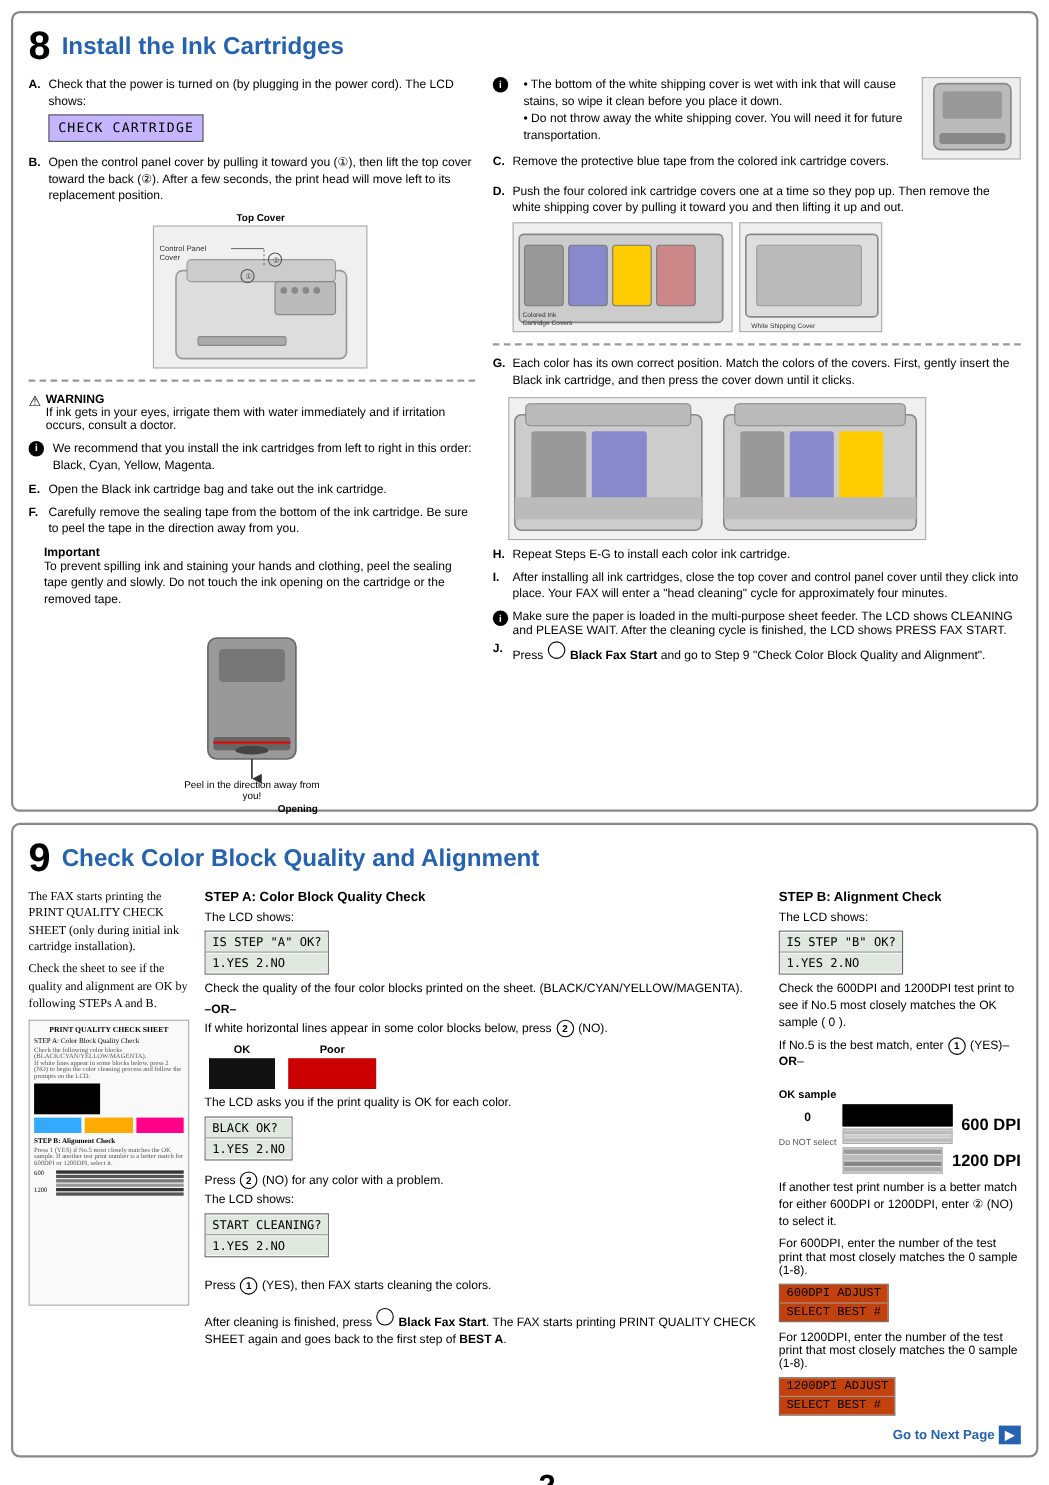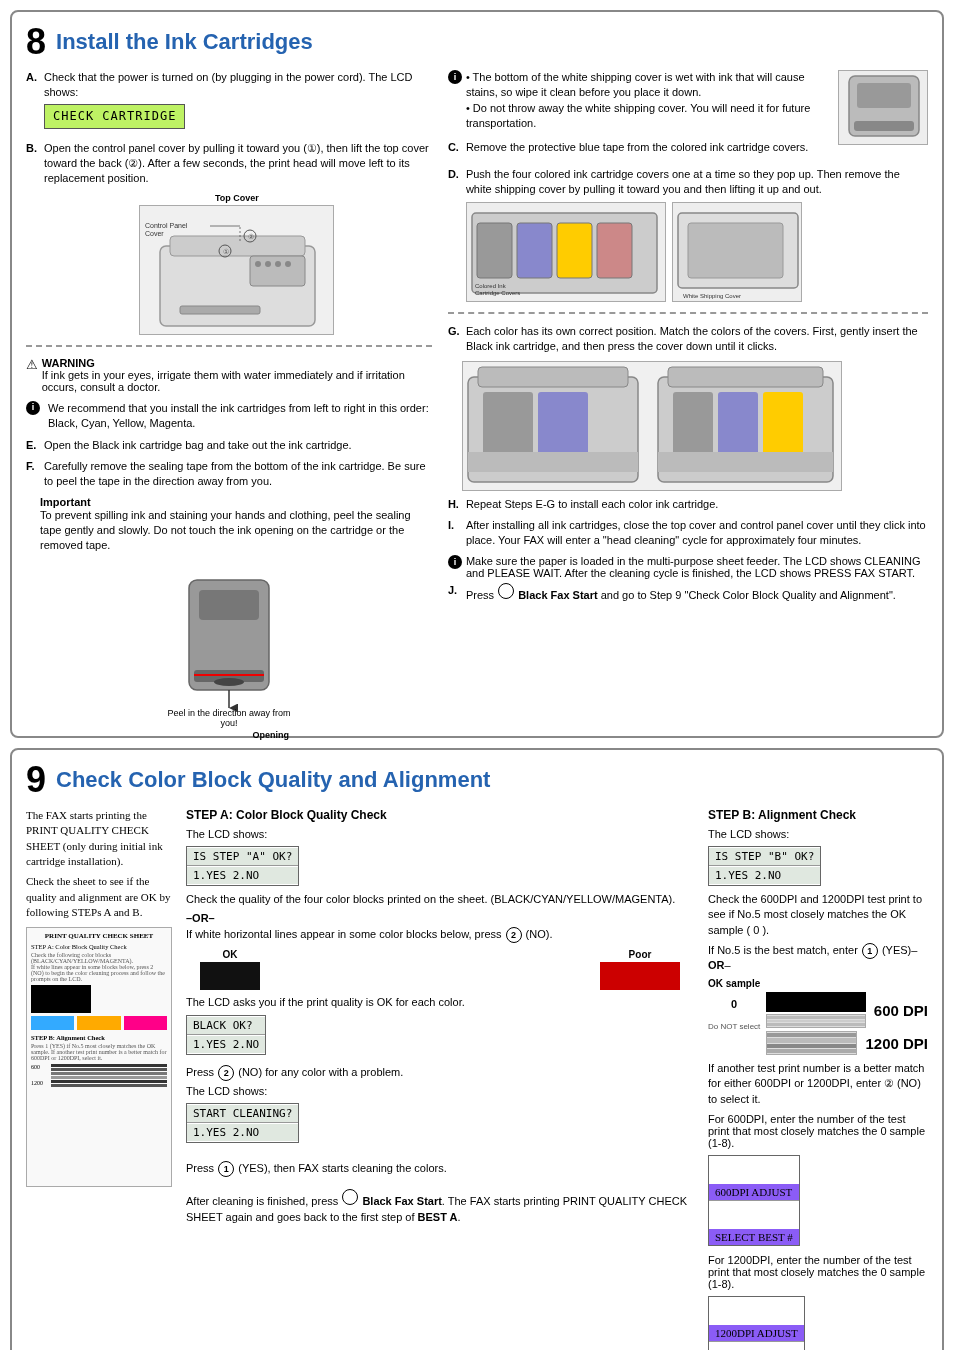--- a/index.html
+++ b/index.html
@@ -46,21 +46,21 @@
     }
     .section8-left {
       width: 45%;
       flex-shrink: 0;
     }
     .section8-right {
       width: 55%;
     }
     .lcd-box {
       border: 1.5px solid #555;
-      background: #bef264;
+      background: #c4b5fd;
       padding: 3px 8px;
       font-family: monospace;
       font-size: 12px;
       display: inline-block;
       margin: 3px 0 6px;
       letter-spacing: 1px;
     }
     .warning-box {
       display: flex;
       align-items: flex-start;
@@ -155,22 +155,21 @@
     .lcd-group .lcd-line {
       border: none;
       border-bottom: 1px solid #999;
     }
     .lcd-group .lcd-line:last-child {
       border-bottom: none;
     }
     .ok-poor-row {
       display: flex;
       gap: 12px;
-      margin: 6px 14px;
-      justify-content: space-between;
+      margin: 6px 4px;
     }
     .ok-box {
       text-align: center;
     }
     .ok-label { font-weight: bold; font-size: 10px; margin-bottom: 2px; }
     .block-ok {
       width: 60px;
       height: 28px;
       background: #111;
     }
@@ -188,26 +187,25 @@
       text-align: right;
       padding-left: 4px;
     }
     .adjust-box {
       display: inline-block;
       border: 1.5px solid #666;
       margin: 3px 0;
     }
     .adjust-line {
       display: block;
-      font-family: Liberation Serif, serif;
+      font-family: Liberation Mono, monospace;
       font-size: 11px;
       padding: 2px 6px;
-      background: #8b5cf6;
+      background: #c2410c;
       border-bottom: 1px solid #999;
-      margin-top: 28px;
     }
     .adjust-line:last-child { border-bottom: none; }
     .go-next {
       color: #2563b0;
       font-weight: bold;
       text-align: right;
       font-size: 12px;
       margin-top: 6px;
     }
     .go-next-arrow {
@@ -373,21 +371,21 @@
         </div>
       </div>
 
       <div class="section8-right">
 
         <div style="display:flex; gap:8px; margin-bottom:6px;">
           <div style="flex:1;">
 
             <div style="display:flex; gap:4px; margin-bottom:8px;">
               <span class="info-bullet">i</span>
-              <div style="line-height:1.4;">
+              <div style="line-height:1.4;margin-left:10px;">
                 <span>• The bottom of the white shipping cover is wet with ink that will cause stains, so wipe it clean before you place it down.<br>• Do not throw away the white shipping cover. You will need it for future transportation.</span>
               </div>
             </div>
 
             <div class="step-row">
               <span class="step-letter">C.</span>
               <span>Remove the protective blue tape from the colored ink cartridge covers.</span>
             </div>
           </div>
 
@@ -573,21 +571,21 @@
 
       <div class="col-right9">
         <div class="step-heading">STEP B: Alignment Check</div>
         <div style="margin-bottom:2px;">The LCD shows:</div>
         <div class="lcd-group">
           <span class="lcd-line">IS STEP "B" OK?</span>
           <span class="lcd-line">1.YES 2.NO</span>
         </div>
 
         <div style="line-height:1.4; margin-bottom:5px;">Check the 600DPI and 1200DPI test print to see if No.5 most closely matches the OK sample ( 0 ).</div>
-        <div style="margin-bottom:7px;">
+        <div style="margin-bottom:19px;">
           If No.5 is the best match, enter <span class="circle-btn">1</span> (YES)–<span class="bold">OR</span>–
         </div>
 
         
         <div class="ok-sample-area">
           <div style="font-weight:bold; font-size:10px; margin-bottom:3px;">OK sample</div>
           <div style="display:flex; gap:6px; align-items:flex-start;">
 
             <div style="display:flex; flex-direction:column; gap:2px;">
               <div style="font-size:11px; font-weight:bold; height:24px; display:flex; align-items:center; justify-content:center;">0</div>

